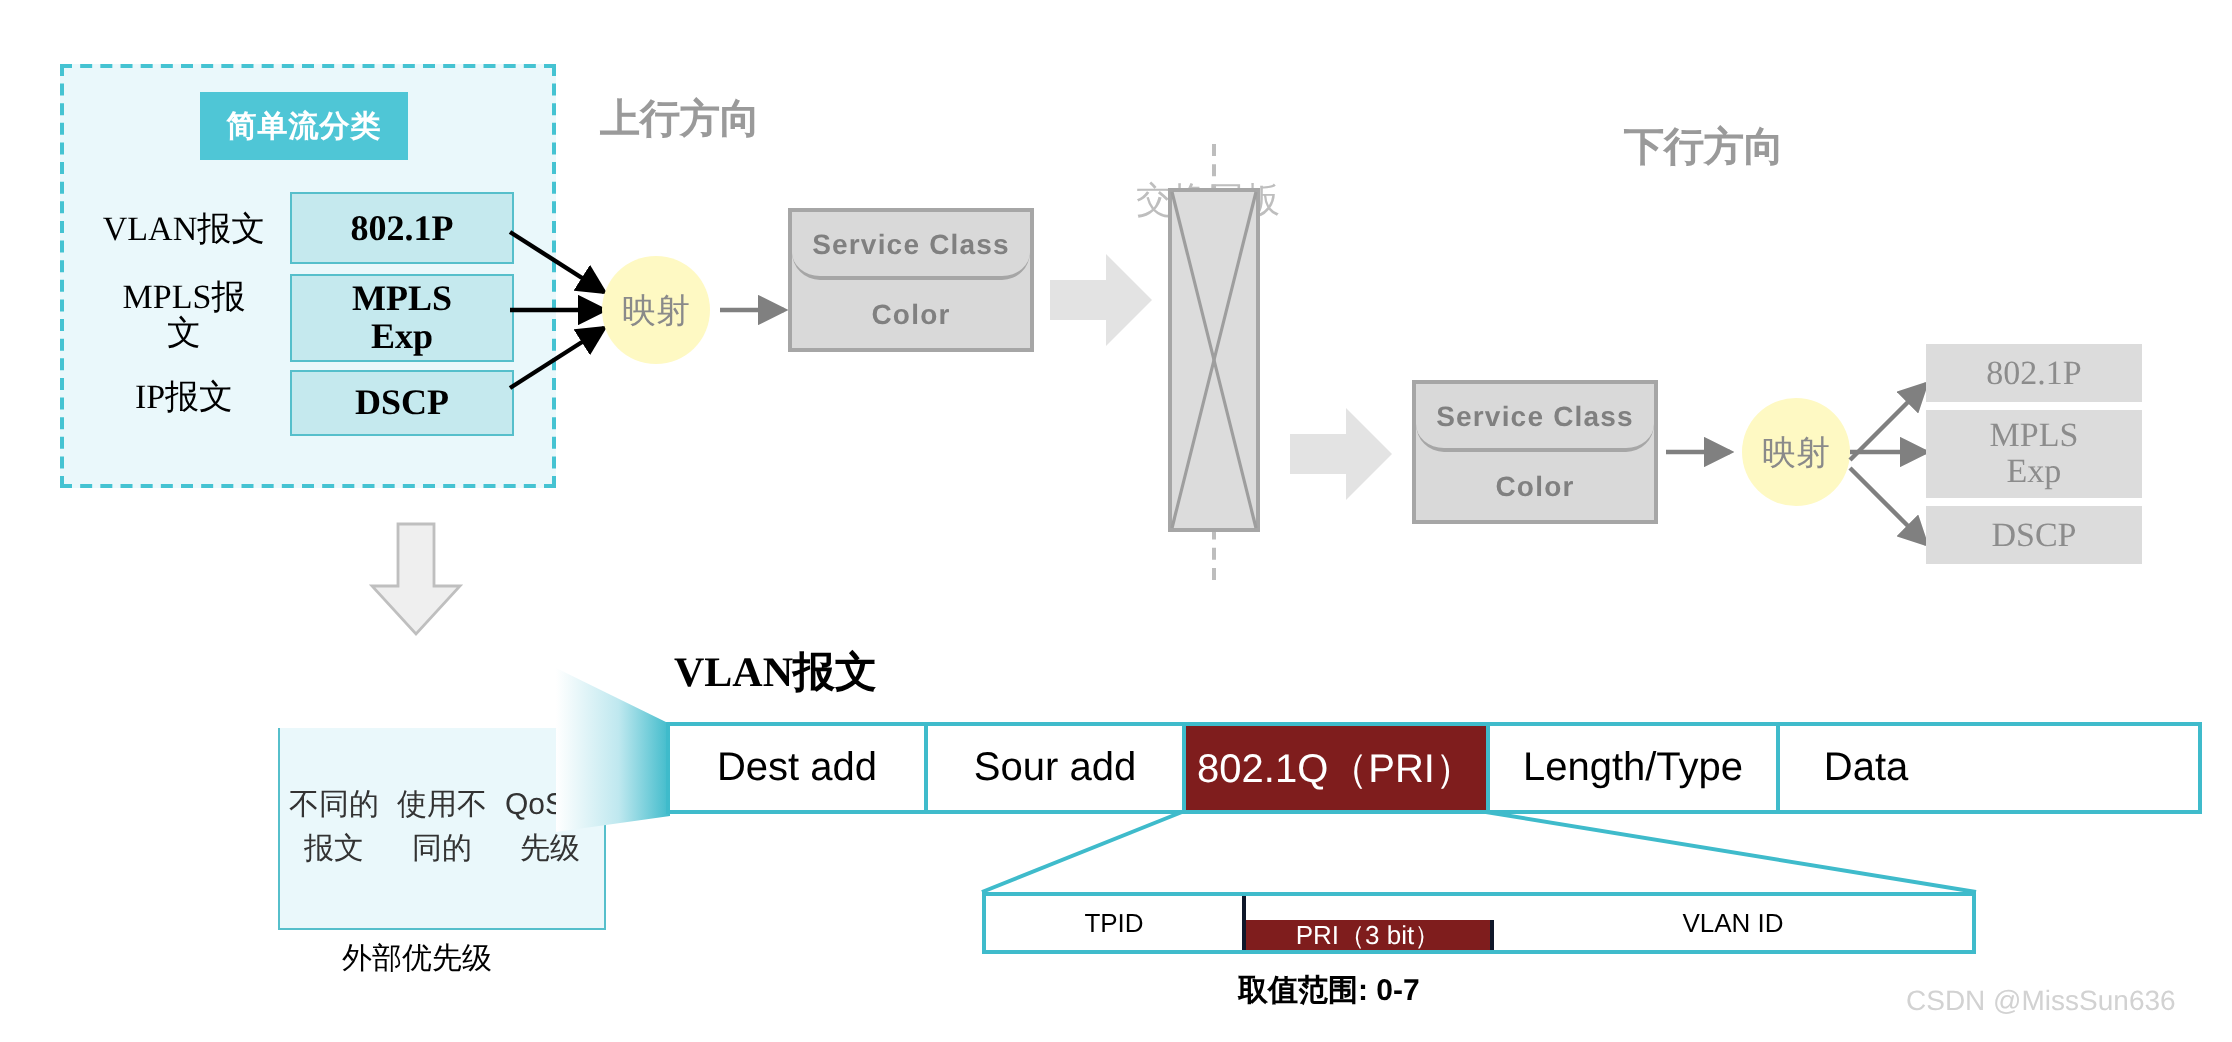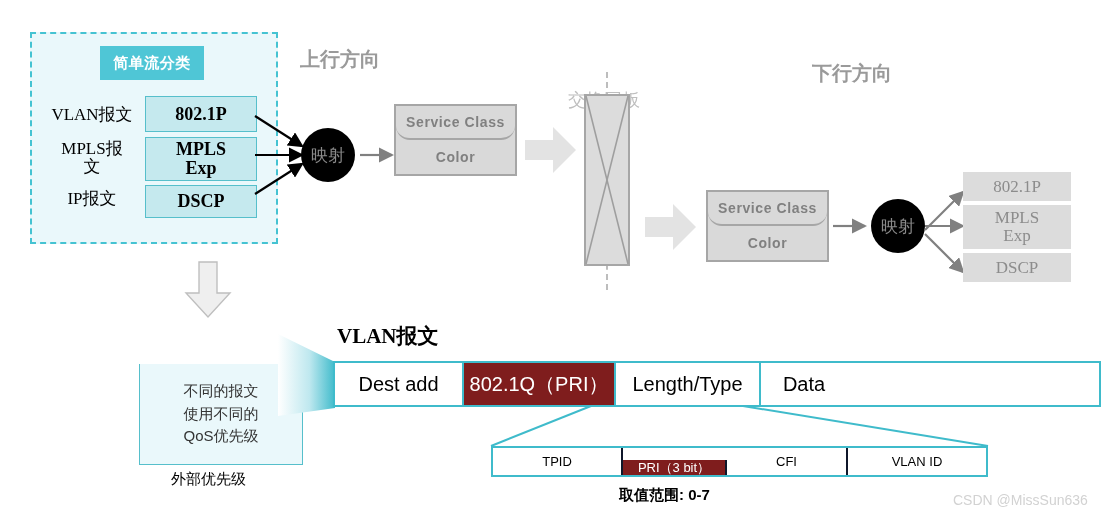--- a/index.html
+++ b/index.html
@@ -59,21 +59,21 @@
   }
   .sw-label{
     color:#BEBEBE;
     font-size:18px;
     white-space:nowrap;
   }
 
   
   .map-circle{
     width:54px;height:54px;border-radius:50%;
-    background:#000000;
+    background:#fef9c3;
     color:#8A8A8A;
     font-size:17px;
   }
 
   
   .sc-box{
     border:2px solid #A6A6A6;
     background:#D9D9D9;
     box-sizing:border-box;
   }
@@ -119,21 +119,21 @@
   }
   #prio-body{
     left:139px; top:364px; width:164px; height:101px;
     background:#EAF8FB;
     border:1px solid #56BFCB;
     border-top:none;
     box-sizing:border-box;
     color:#333333;
     font-size:15px;
     line-height:1.5;
-    flex-direction:column;
+    flex-direction:row;
   }
   #prio-caption{
     left:139px; top:470px; width:139px;
     color:#000000;
     font-size:15px;
     font-weight:normal;
     text-align:center;
   }
 
   
@@ -286,34 +286,34 @@
         <stop offset="100%" stop-color="#3FBBCB"></stop>
       </linearGradient>
     </defs>
     <polygon points="0,0 57,28 57,74 0,82" fill="url(#wedge-grad)"></polygon>
   </svg>
 
   <div class="abs" id="vlan-title">VLAN报文</div>
 
   <div class="abs" id="frame-main">
     <div class="cell" style="width:129px;">Dest add</div>
+    <div class="cell" style="width:129px;">Sour add</div>
     <div class="cell hl" style="width:152px;">802.1Q（PRI）</div>
     <div class="cell" style="width:145px;">Length/Type</div>
     <div class="cell" style="width:86px;">Data</div>
   </div>
 
   <svg class="abs" style="left:491px;top:406px;" width="497" height="42">
     <line x1="0" y1="40" x2="100" y2="0" stroke="#3FBBCB" stroke-width="2"></line>
     <line x1="497" y1="40" x2="252" y2="0" stroke="#3FBBCB" stroke-width="2"></line>
   </svg>
 
   <div class="abs" id="frame-sub">
     <div class="cell" style="width:130px;">TPID</div>
-    <div class="cell hl" style="width:104px;margin-top:12px;">PRI（3 bit）</div>
-    <div class="cell" style="width:121px;">CFI</div>
+    <div class="cell hl" style="width:124px;margin-top:12px;">PRI（3 bit）</div>
     <div class="cell" style="flex:1;">VLAN ID</div>
   </div>
 
   <div class="abs" id="range-note">取值范围: 0-7</div>
 
   <div class="abs" id="watermark">CSDN @MissSun636</div>
 
 </div>
 
 </body></html>

